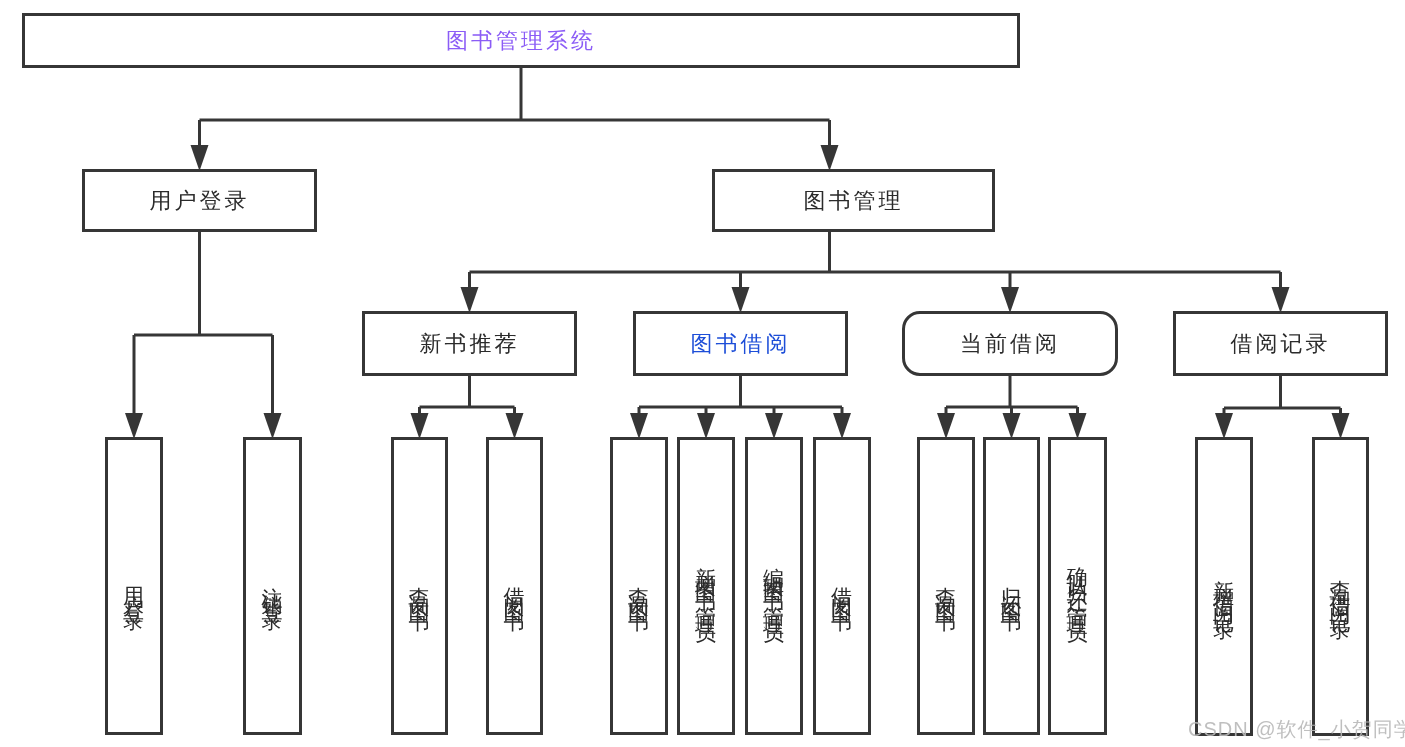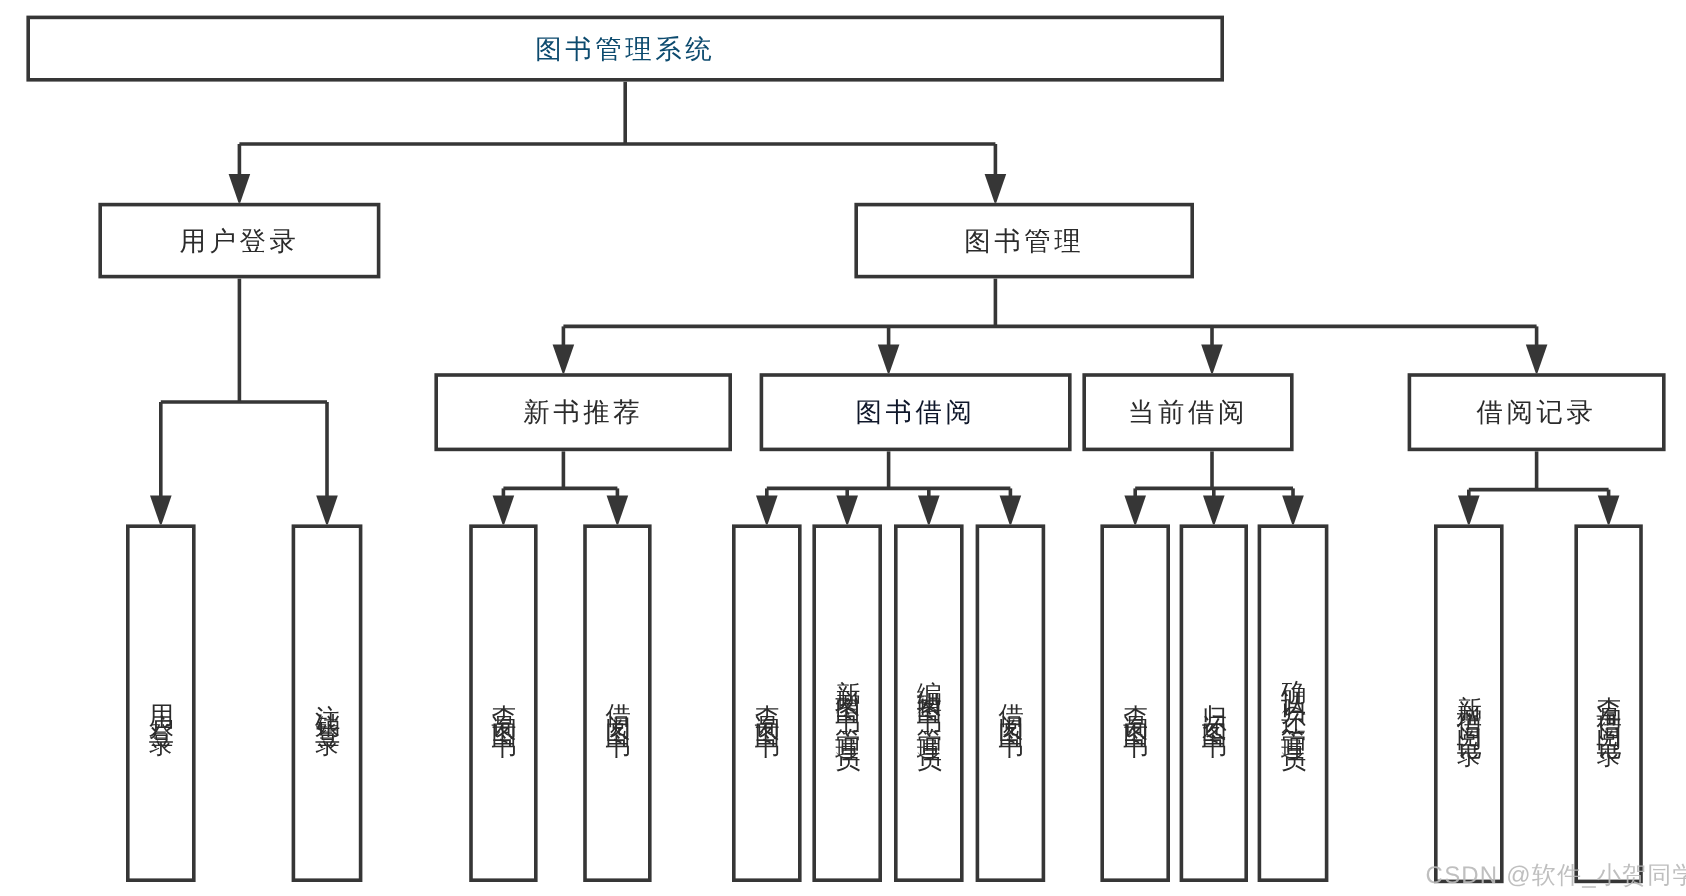--- a/index.html
+++ b/index.html
@@ -107,26 +107,26 @@
       <path d="M1077.5 407 V417" stroke="#363636" stroke-width="3" fill="none"></path>
       <polygon points="1068.5,413 1086.5,413 1077.5,439" fill="#363636"></polygon>
       <path d="M1280.5 376 V408" stroke="#363636" stroke-width="3" fill="none"></path>
       <path d="M1224 408 H1340.5" stroke="#363636" stroke-width="3" fill="none"></path>
       <path d="M1224 408 V417" stroke="#363636" stroke-width="3" fill="none"></path>
       <polygon points="1215,413 1233,413 1224,439" fill="#363636"></polygon>
       <path d="M1340.5 408 V417" stroke="#363636" stroke-width="3" fill="none"></path>
       <polygon points="1331.5,413 1349.5,413 1340.5,439" fill="#363636"></polygon>
     </svg>
   <div id="nodes-layer">
-      <div class="node h" style="left: 22px; top: 13px; width: 998px; height: 55px; border-color: rgb(54, 54, 54); color: #0c4a6e;">图书管理系统</div>
+      <div class="node h" style="left: 22px; top: 13px; width: 998px; height: 55px; border-color: rgb(54, 54, 54); color: #8b5cf6;">图书管理系统</div>
       <div class="node h" style="left: 82px; top: 169px; width: 235px; height: 63px; border-color: rgb(54, 54, 54); color: rgb(43, 43, 43);">用户登录</div>
       <div class="node h" style="left: 712px; top: 169px; width: 283px; height: 63px; border-color: rgb(54, 54, 54); color: rgb(43, 43, 43);">图书管理</div>
-      <div class="node h" style="left: 362px; top: 311px; width: 248px; height: 65px; border-color: rgb(54, 54, 54); color: rgb(43, 43, 43);">新书推荐</div>
-      <div class="node h" style="left: 633px; top: 311px; width: 260px; height: 65px; border-color: rgb(54, 54, 54); color: #0f172a;">图书借阅</div>
-      <div class="node h" style="left: 902px; top: 311px; width: 176px; height: 65px; border-color: rgb(54, 54, 54); color: rgb(43, 43, 43);">当前借阅</div>
+      <div class="node h" style="left: 362px; top: 311px; width: 215px; height: 65px; border-color: rgb(54, 54, 54); color: rgb(43, 43, 43);">新书推荐</div>
+      <div class="node h" style="left: 633px; top: 311px; width: 215px; height: 65px; border-color: rgb(54, 54, 54); color: #1d4ed8;">图书借阅</div>
+      <div class="node h" style="left: 902px; top: 311px; width: 216px; height: 65px; border-color: rgb(54, 54, 54); color: rgb(43, 43, 43); border-radius: 18px;">当前借阅</div>
       <div class="node h" style="left: 1173px; top: 311px; width: 215px; height: 65px; border-color: rgb(54, 54, 54); color: rgb(43, 43, 43);">借阅记录</div>
       <div class="node v" style="left: 105px; top: 437px; width: 58px; height: 298px; border-color: rgb(54, 54, 54); color: rgb(43, 43, 43);">用户登录</div>
       <div class="node v" style="left: 243px; top: 437px; width: 59px; height: 298px; border-color: rgb(54, 54, 54); color: rgb(43, 43, 43);">注销登录</div>
       <div class="node v" style="left: 391px; top: 437px; width: 57px; height: 298px; border-color: rgb(54, 54, 54); color: rgb(43, 43, 43);">查询图书</div>
       <div class="node v" style="left: 486px; top: 437px; width: 57px; height: 298px; border-color: rgb(54, 54, 54); color: rgb(43, 43, 43);">借阅图书</div>
       <div class="node v" style="left: 610px; top: 437px; width: 58px; height: 298px; border-color: rgb(54, 54, 54); color: rgb(43, 43, 43);">查询图书</div>
       <div class="node v" style="left: 677px; top: 437px; width: 58px; height: 298px; border-color: rgb(54, 54, 54); color: rgb(43, 43, 43);">新增图书（管理员）</div>
       <div class="node v" style="left: 745px; top: 437px; width: 58px; height: 298px; border-color: rgb(54, 54, 54); color: rgb(43, 43, 43);">编辑图书（管理员）</div>
       <div class="node v" style="left: 813px; top: 437px; width: 58px; height: 298px; border-color: rgb(54, 54, 54); color: rgb(43, 43, 43);">借阅图书</div>
       <div class="node v" style="left: 917px; top: 437px; width: 58px; height: 298px; border-color: rgb(54, 54, 54); color: rgb(43, 43, 43);">查询图书</div>

